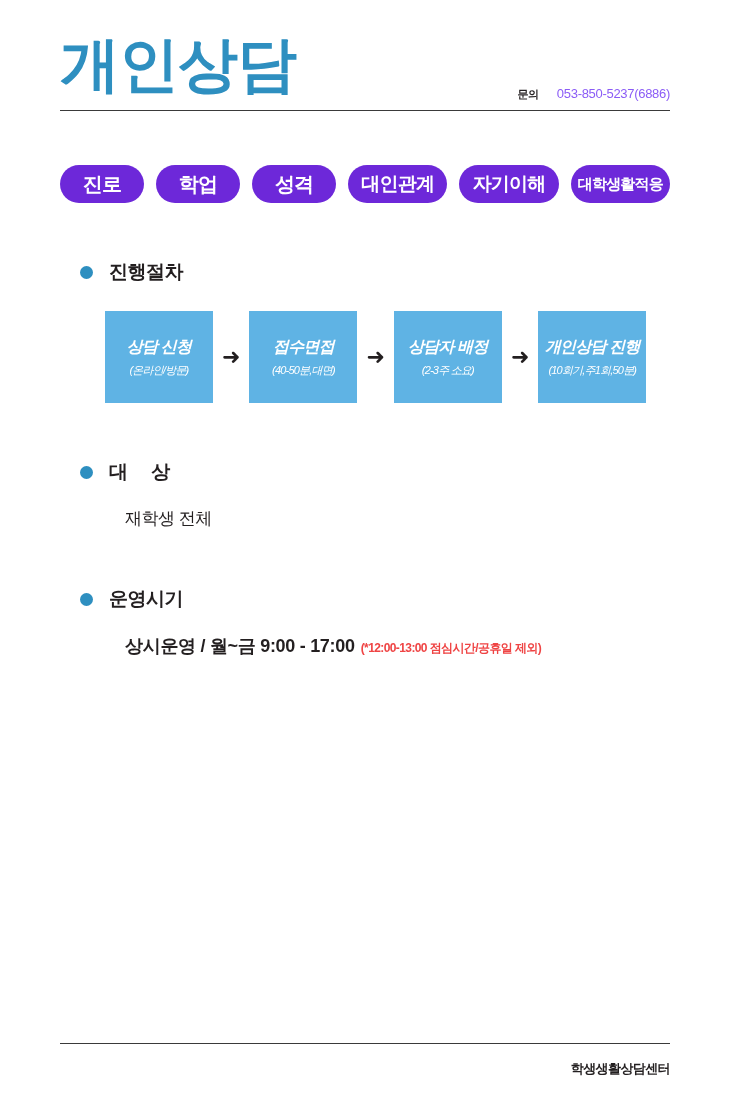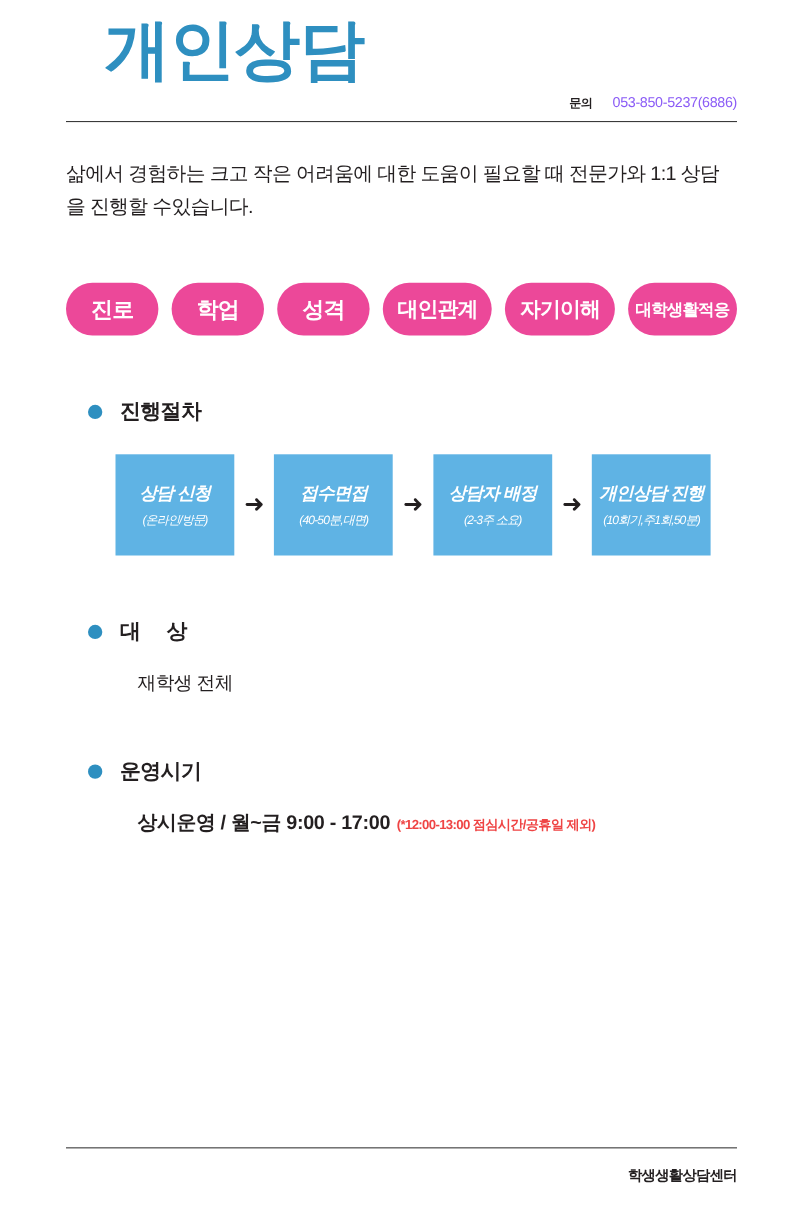--- a/index.html
+++ b/index.html
@@ -20,23 +20,22 @@
     height: 1100px;
     box-sizing: border-box;
     padding: 0 60px;
     position: relative;
   }
 
   
   .header {
     position: relative;
     height: 110px;
-    padding-top: 12px;
-    box-sizing: border-box;
-    margin-left: 35px;
+    padding-top: 32px;
+    box-sizing: border-box;
   }
   .title {
     font-size: 60px;
     line-height: 66px;
     font-weight: bold;
     color: #2e8fc0;
     letter-spacing: -1px;
     margin: 0;
     display: inline-block;
   }
@@ -75,24 +74,24 @@
   }
 
   
   .pills {
     margin-top: 54px;
     display: flex;
     align-items: center;
     gap: 12px;
   }
   .pill {
-    background: #ec4899;
+    background: #6d28d9;
     color: #ffffff;
     border-radius: 26px;
-    height: 48px;
+    height: 38px;
     display: flex;
     align-items: center;
     justify-content: center;
     font-weight: bold;
     letter-spacing: -0.8px;
     box-sizing: border-box;
   }
   .pill.s1 { width: 88px; font-size: 20px; }
   .pill.s2 { width: 88px; font-size: 20px; }
   .pill.s3 { width: 88px; font-size: 20px; }
@@ -213,21 +212,20 @@
 
   <div class="header">
     <h1 class="title">개인상담</h1>
     <div class="contact">
       <span class="contact-label">문의</span>
       <span class="contact-number">053-850-5237(6886)</span>
     </div>
   </div>
   <hr class="rule">
 
-  <p class="intro">삶에서 경험하는 크고 작은 어려움에 대한 도움이 필요할 때 전문가와 1:1 상담을 진행할 수있습니다.</p>
 
   <div class="pills">
     <div class="pill s1">진로</div>
     <div class="pill s2">학업</div>
     <div class="pill s3">성격</div>
     <div class="pill s4">대인관계</div>
     <div class="pill s5">자기이해</div>
     <div class="pill s6">대학생활적응</div>
   </div>
 

